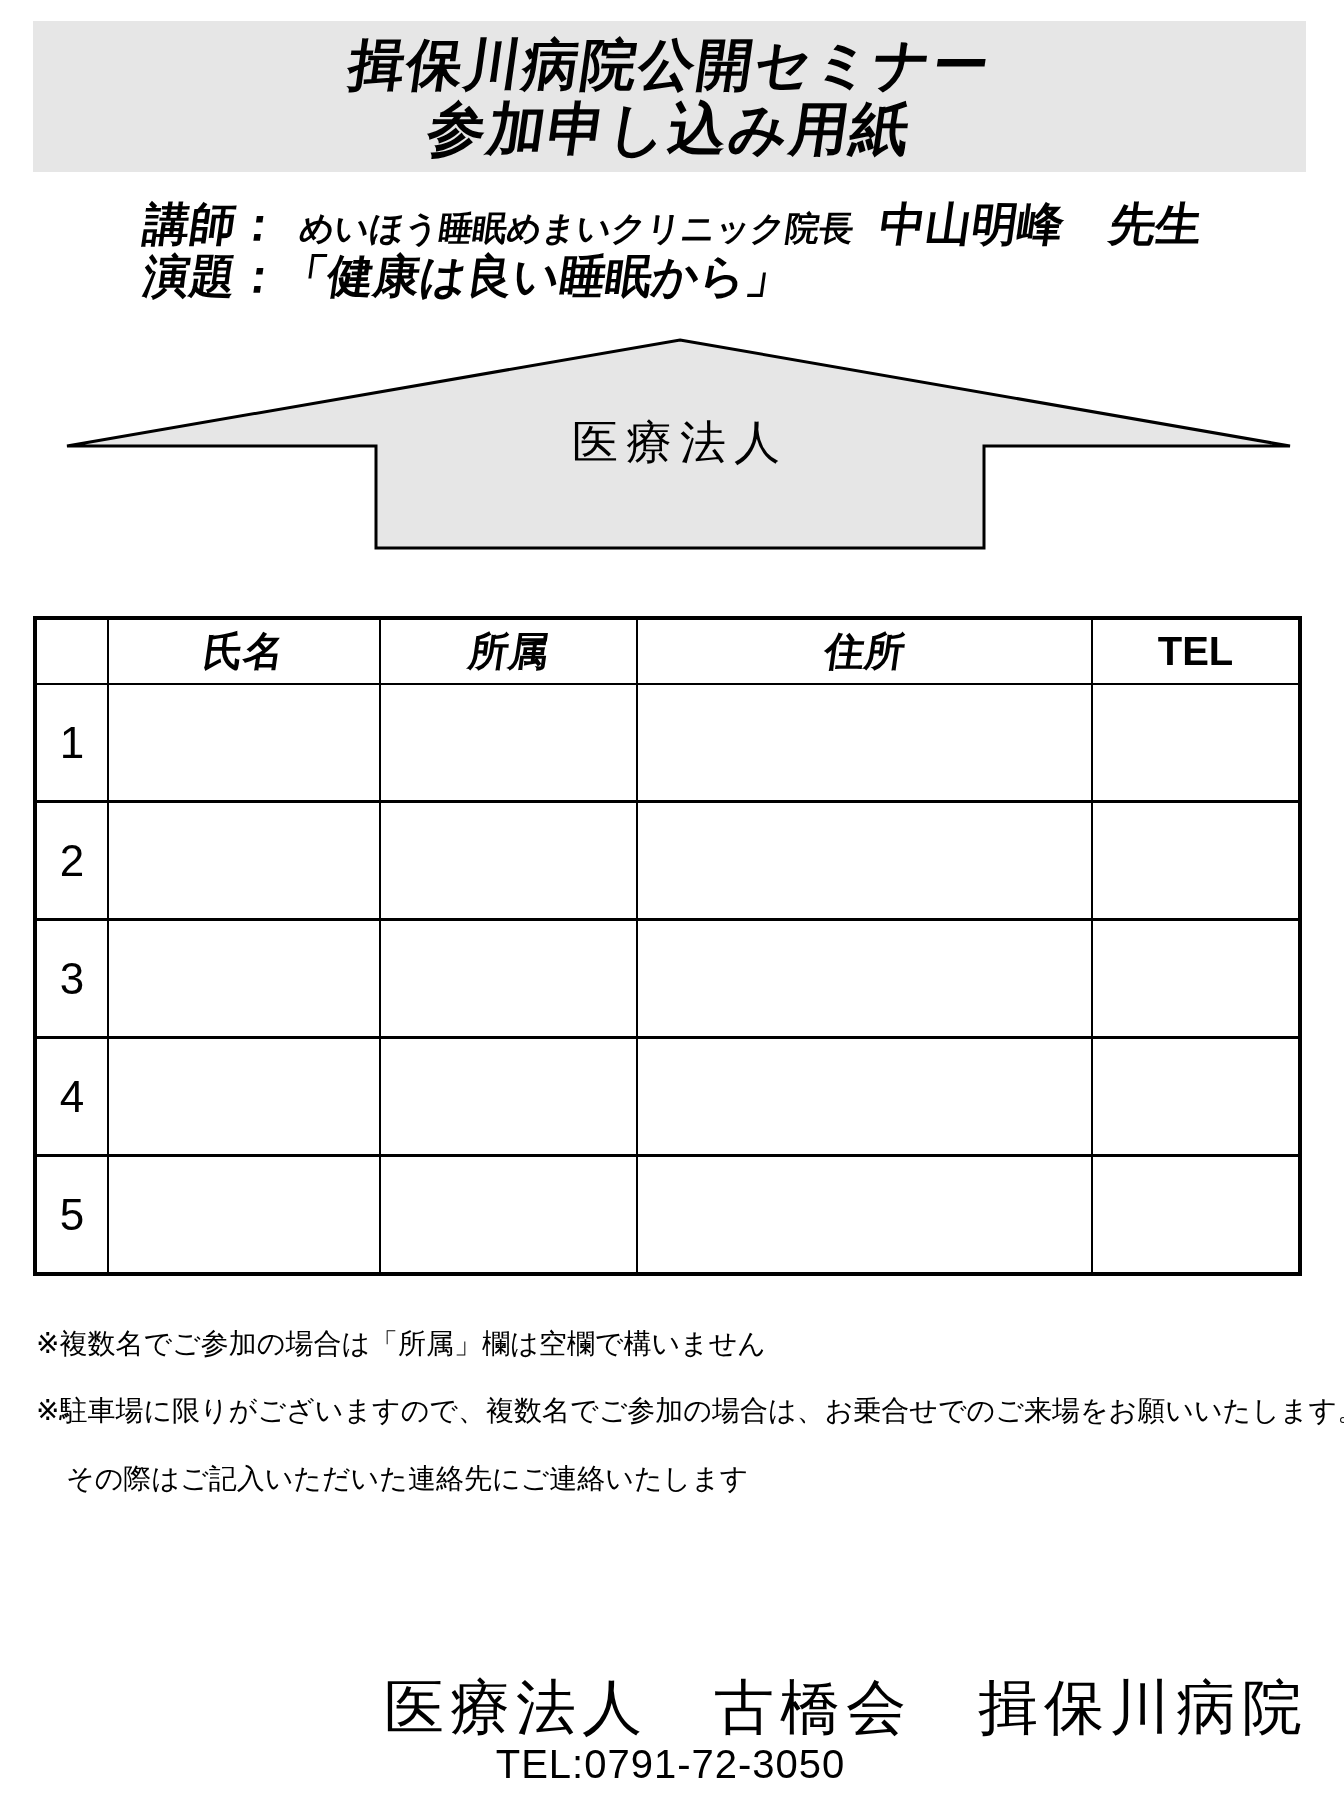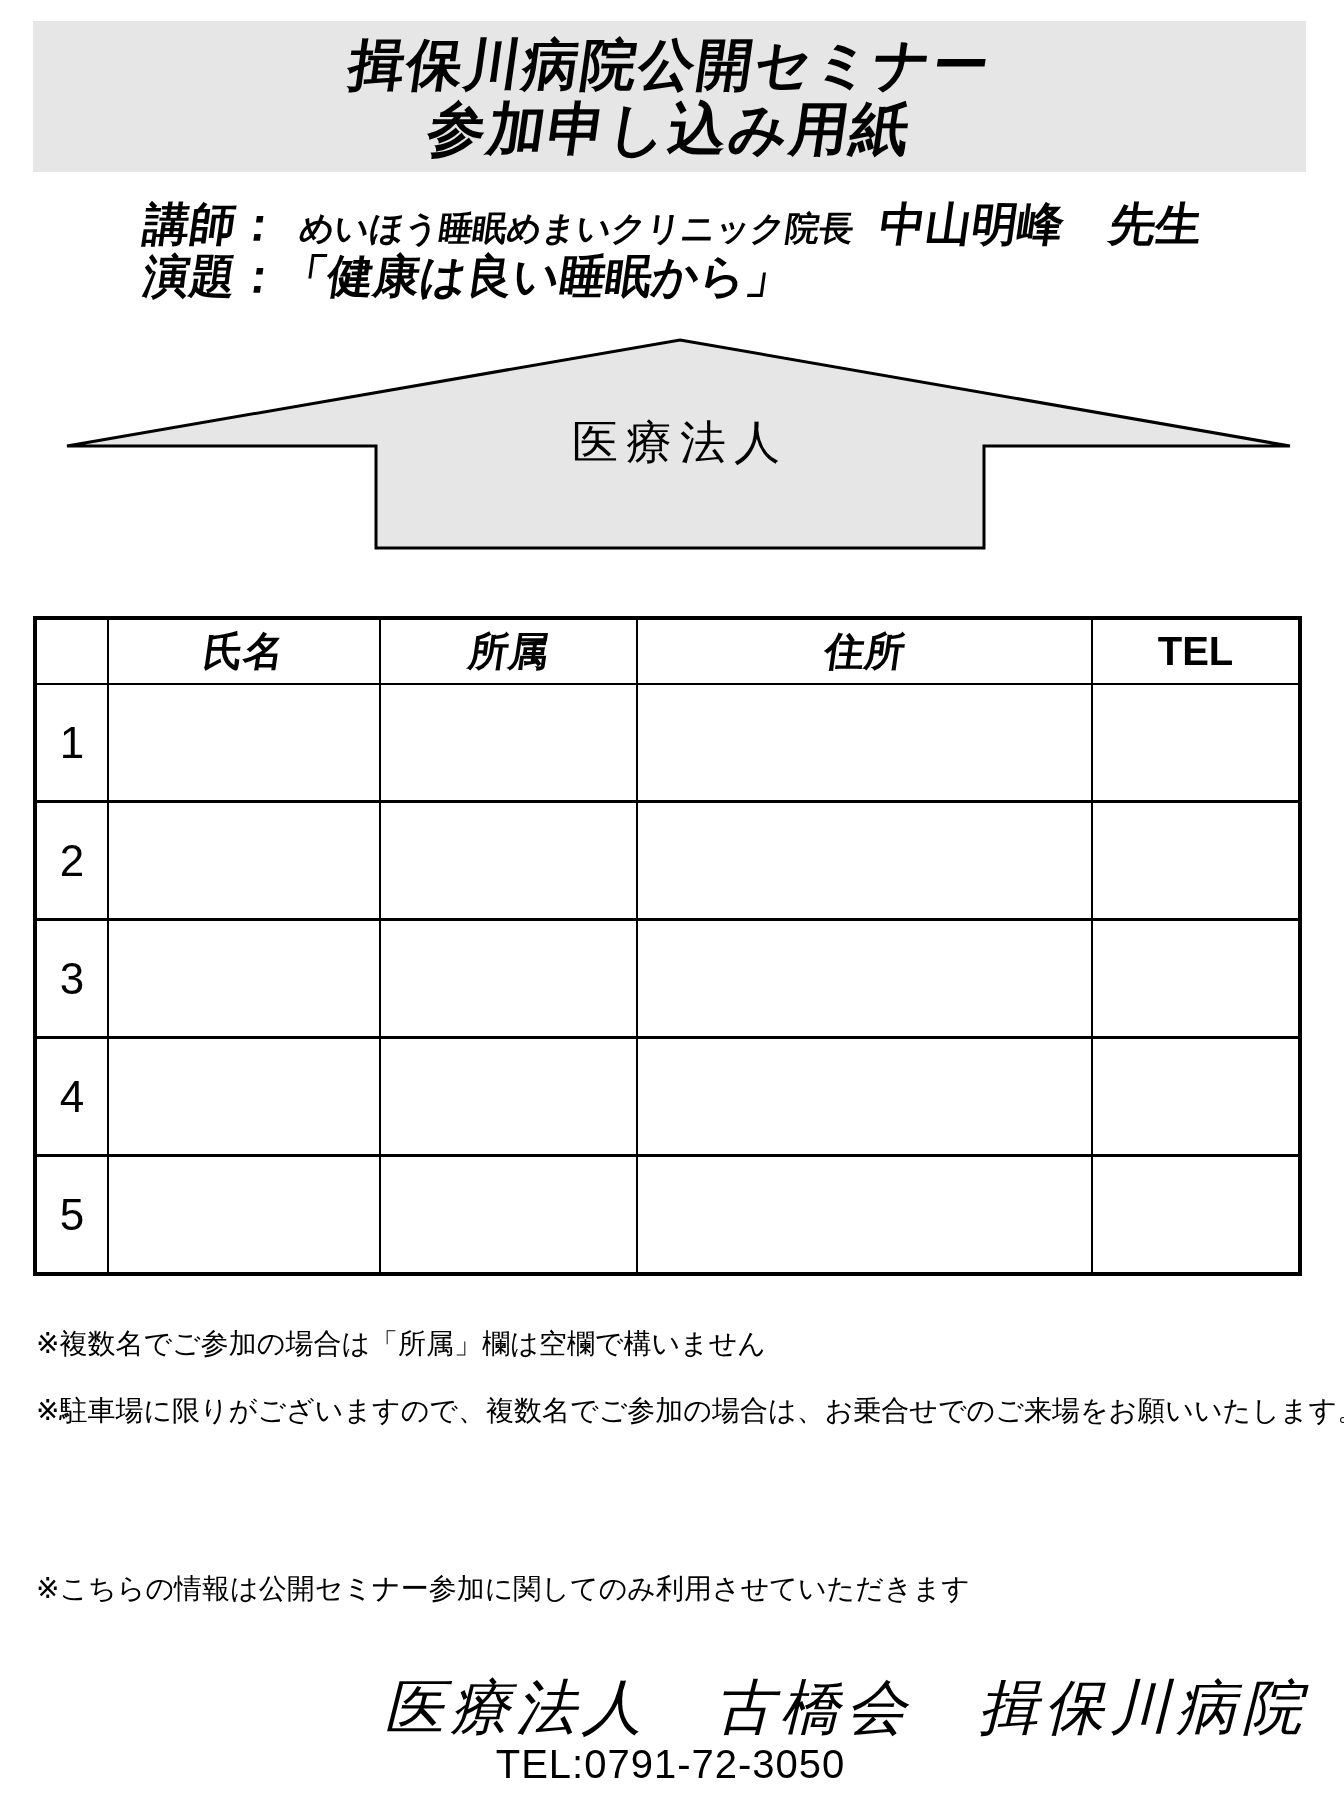--- a/index.html
+++ b/index.html
@@ -50,21 +50,21 @@
   .hdr-skew{display:inline-block;transform:skewX(-8deg);}
   td.rownum{font-size:44px;text-align:center;}
 
   
   .note{position:absolute;left:36px;font-size:28px;line-height:34px;white-space:nowrap;}
   .note-indent{margin-left:30px;}
 
   
   .footer-org{
     position:absolute;left:33px;top:1668px;width:1275px;
-    text-align:right;font-size:60px;letter-spacing:6px;white-space:nowrap;font-style:italic;
+    text-align:right;font-size:60px;letter-spacing:6px;white-space:nowrap;
   }
   .footer-tel{
     position:absolute;left:33px;top:1742px;width:1275px;
     text-align:center;font-size:40px;letter-spacing:1px;white-space:nowrap;
   }
 </style>
 </head>
 <body>
 
 <div class="page">
@@ -142,19 +142,19 @@
         <td></td>
         <td></td>
         <td></td>
       </tr>
     </tbody>
   </table>
 
   <div class="note" style="top:1327px">※複数名でご参加の場合は「所属」欄は空欄で構いません</div>
   <div class="note" style="top:1394px">※駐車場に限りがございますので、複数名でご参加の場合は、お乗合せでのご来場をお願いいたします。</div>
   <div class="note" style="top:1462px">
+    <div class="note-indent">その際はご記入いただいた連絡先にご連絡いたします</div>
   </div>
-  <div class="note" style="top:1572px">※こちらの情報は公開セミナー参加に関してのみ利用させていただきます</div>
 
   <div class="footer-org">医療法人　古橋会　揖保川病院</div>
   <div class="footer-tel">TEL:0791-72-3050</div>
 
 </div>
 
 </body></html>

